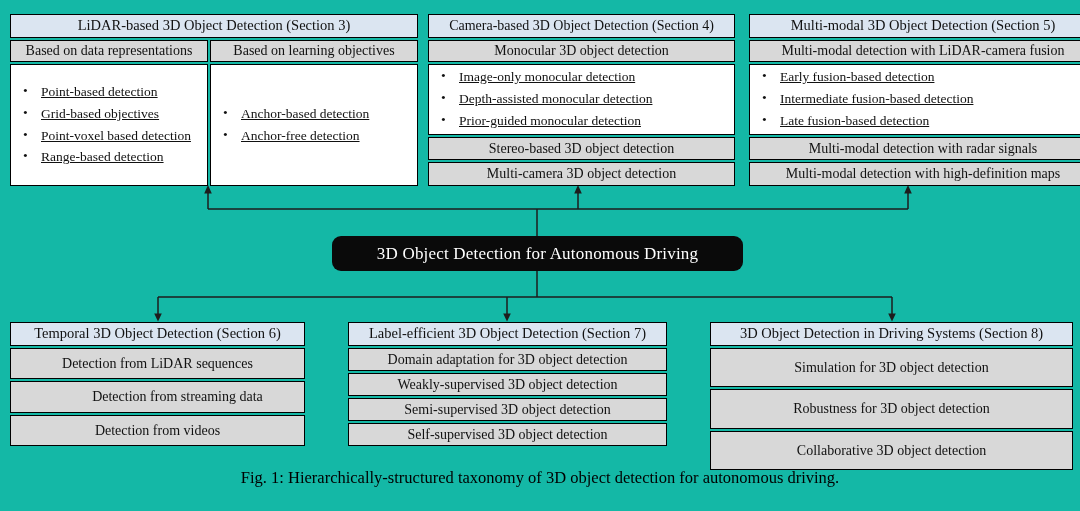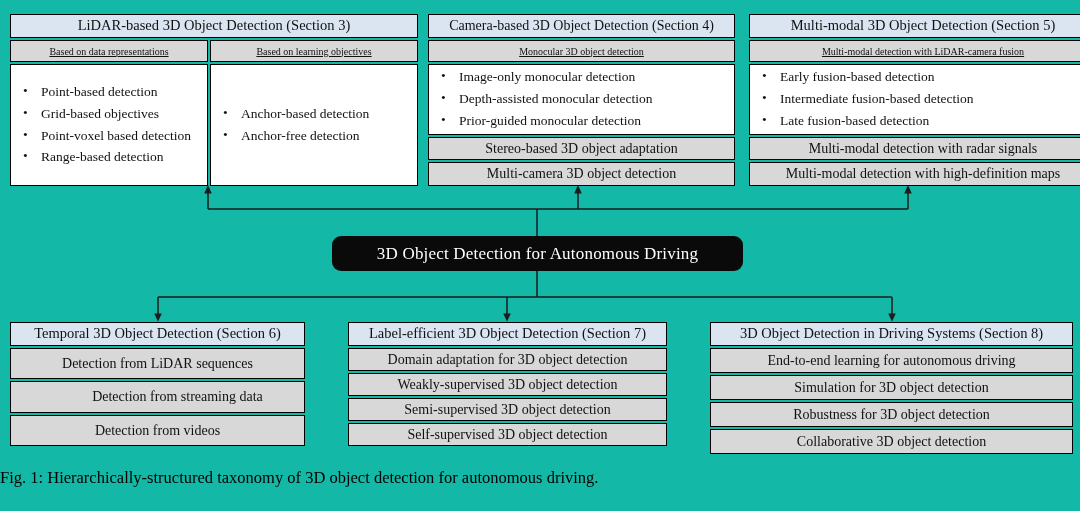--- a/index.html
+++ b/index.html
@@ -7,37 +7,37 @@
     position:relative;width:1080px;height:511px;background:#14b8a6;overflow:hidden;
     font-family:"Liberation Serif","DejaVu Serif",serif;color:#111;
   }
   .connectors{position:absolute;left:0;top:0;width:1080px;height:511px;}
   .box{position:absolute;display:flex;flex-direction:column;gap:2px;box-sizing:border-box;}
   .bar{
     border:1.5px solid #000;box-sizing:border-box;display:flex;align-items:center;justify-content:center;
     text-align:center;line-height:1.1;
   }
   .bar.header{background:var(--header-bg);font-size:14.5px;height:24px;flex:0 0 24px;}
-  .bar.sub{background:var(--row-bg);font-size:10px;height:22px;flex:0 0 22px;text-decoration:underline;}
+  .bar.sub{background:var(--row-bg);font-size:14px;height:22px;flex:0 0 22px;}
   .bar.row{background:var(--row-bg);font-size:14px;}
   .cols{display:flex;flex-direction:row;gap:2px;flex:1;}
   .col{display:flex;flex-direction:column;gap:2px;flex:1;}
   .content{
     border:1.5px solid #000;box-sizing:border-box;background:#fff;flex:1;
     display:flex;flex-direction:column;justify-content:center;
-    margin:0;padding:0 4px 0 0;list-style:none;font-size:13.5px;
+    margin:0;padding:0 4px 0 0;list-style:none;font-size:13.5px;text-decoration:underline;
   }
   .content li{position:relative;padding-left:30px;margin:2.5px 0;line-height:1.25;text-align:left;}
   .content li::before{content:"\2022";position:absolute;left:12px;top:-1px;}
   .rootbox{
     position:absolute;left:332px;top:236px;width:411px;height:35px;background:var(--root-bg);
     color:var(--root-text);border-radius:9px;display:flex;align-items:center;justify-content:center;
     font-size:17px;letter-spacing:.2px;text-align:right;
   }
-  .caption{position:absolute;left:0;top:468px;width:1080px;text-align:left;font-size:16.5px;color:#000;}
+  .caption{position:absolute;left:0;top:468px;width:1080px;text-align:center;font-size:16.5px;color:#000;}
   svg path{stroke:#1d1d1d;stroke-width:1.5;fill:none;}
   svg polygon{fill:#1d1d1d;stroke:none;}
 </style>
 </head>
 <body>
 
 <div class="canvas">
 
   <svg class="connectors" viewBox="0 0 1080 511">
 
@@ -83,21 +83,21 @@
   </div>
 
   <div class="box" style="left:428px;top:14px;width:307px;height:172px;">
     <div class="bar header" style="font-size:14px;">Camera-based 3D Object Detection (Section 4)</div>
     <div class="bar sub">Monocular 3D object detection</div>
     <ul class="content">
       <li>Image-only monocular detection</li>
       <li>Depth-assisted monocular detection</li>
       <li>Prior-guided monocular detection</li>
     </ul>
-    <div class="bar row" style="flex:0 0 23px;">Stereo-based 3D object adaptation</div>
+    <div class="bar row" style="flex:0 0 23px;">Stereo-based 3D object detection</div>
     <div class="bar row" style="flex:0 0 24px;">Multi-camera 3D object detection</div>
   </div>
 
   <div class="box" style="left:743px;top:14px;width:354px;height:172px;padding-left:6px;">
     <div class="bar header">Multi-modal 3D Object Detection (Section 5)</div>
     <div class="bar sub">Multi-modal detection with LiDAR-camera fusion</div>
     <ul class="content">
       <li>Early fusion-based detection</li>
       <li>Intermediate fusion-based detection</li>
       <li>Late fusion-based detection</li>
@@ -116,23 +116,22 @@
   </div>
 
   <div class="box" style="left:348px;top:322px;width:319px;height:124px;">
     <div class="bar header">Label-efficient 3D Object Detection (Section 7)</div>
     <div class="bar row" style="flex:1;">Domain adaptation for 3D object detection</div>
     <div class="bar row" style="flex:1;">Weakly-supervised 3D object detection</div>
     <div class="bar row" style="flex:1;">Semi-supervised 3D object detection</div>
     <div class="bar row" style="flex:1;">Self-supervised 3D object detection</div>
   </div>
 
-  <div class="box" style="left:710px;top:322px;width:363px;height:132px;">
+  <div class="box" style="left:710px;top:322px;width:363px;height:148px;">
     <div class="bar header">3D Object Detection in Driving Systems (Section 8)</div>
-    <div class="bar row" style="flex:1;">End-to-end learning for autonomous driving</div>
     <div class="bar row" style="flex:1;">Simulation for 3D object detection</div>
     <div class="bar row" style="flex:1;">Robustness for 3D object detection</div>
     <div class="bar row" style="flex:1;">Collaborative 3D object detection</div>
   </div>
 
   <div class="caption">Fig. 1: Hierarchically-structured taxonomy of 3D object detection for autonomous driving.</div>
 
 </div>
 
 </body></html>

